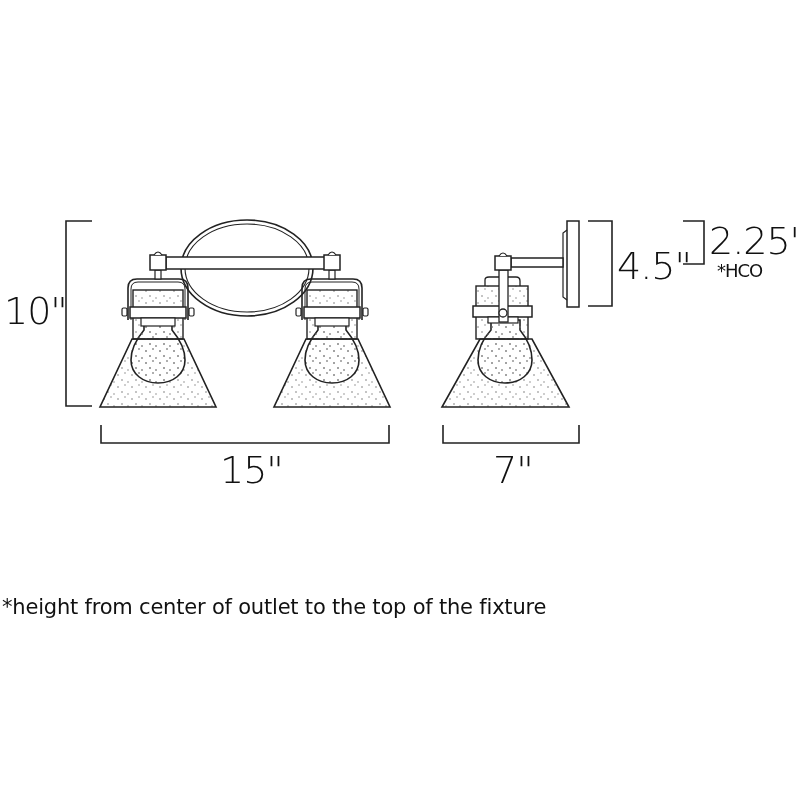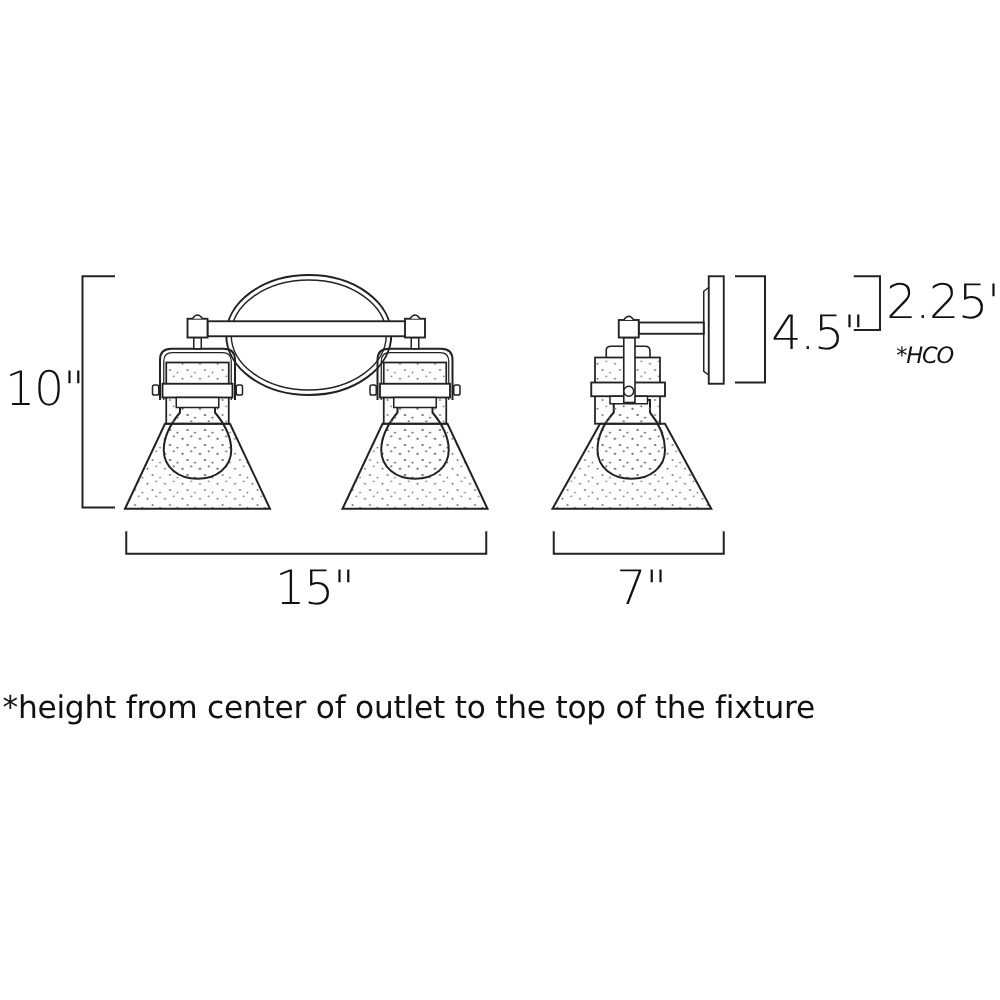--- a/index.html
+++ b/index.html
@@ -1,21 +1,21 @@
 <!DOCTYPE html>
 <html><head>
 <meta charset="utf-8">
 <style>
   html, body { margin: 0; padding: 0; background: #ffffff; }
   body { width: 800px; height: 800px; position: relative; overflow: hidden; font-family: "DejaVu Sans", sans-serif; color: #111; }
   #drawing { position: absolute; left: 0; top: 0; width: 800px; height: 800px; }
   .lbl { position: absolute; color: #111; white-space: nowrap; line-height: 1; letter-spacing: -1px; }
   .big { font-size: 38px; font-weight: 300; }
   .small { font-size: 18px; }
-  .note { font-size: 25px; letter-spacing: -0.2px; }
+  .note { font-size: 21px; letter-spacing: -0.2px; margin-top: 44px; }
 </style>
 </head>
 <body>
 
 <svg id="drawing" viewBox="0 0 800 800" xmlns="http://www.w3.org/2000/svg">
   <defs>
     <pattern id="seeds" width="14" height="12" patternUnits="userSpaceOnUse">
       <circle cx="2" cy="3" r="0.8" fill="#777"></circle>
       <circle cx="9" cy="1" r="0.7" fill="#777"></circle>
       <circle cx="6" cy="8" r="0.8" fill="#777"></circle>
@@ -95,14 +95,14 @@
 
     <polyline points="683,221 704,221 704,264 683,264"></polyline>
   </g>
 </svg>
 
 <div class="lbl big" style="left:4px; top:292px;">10"</div>
 <div class="lbl big" style="left:220px; top:451px;">15"</div>
 <div class="lbl big" style="left:493px; top:451px;">7"</div>
 <div class="lbl big" style="left:617px; top:247px;">4.5"</div>
 <div class="lbl big" style="left:709px; top:222px;">2.25"</div>
-<div class="lbl small" style="left:717px; top:276px;font-style:italic;">*HCO</div>
+<div class="lbl small" style="left:717px; top:262px;">*HCO</div>
 <div class="lbl note" style="left:2px; top:553px;">*height from center of outlet to the top of the fixture</div>
 
 </body></html>

